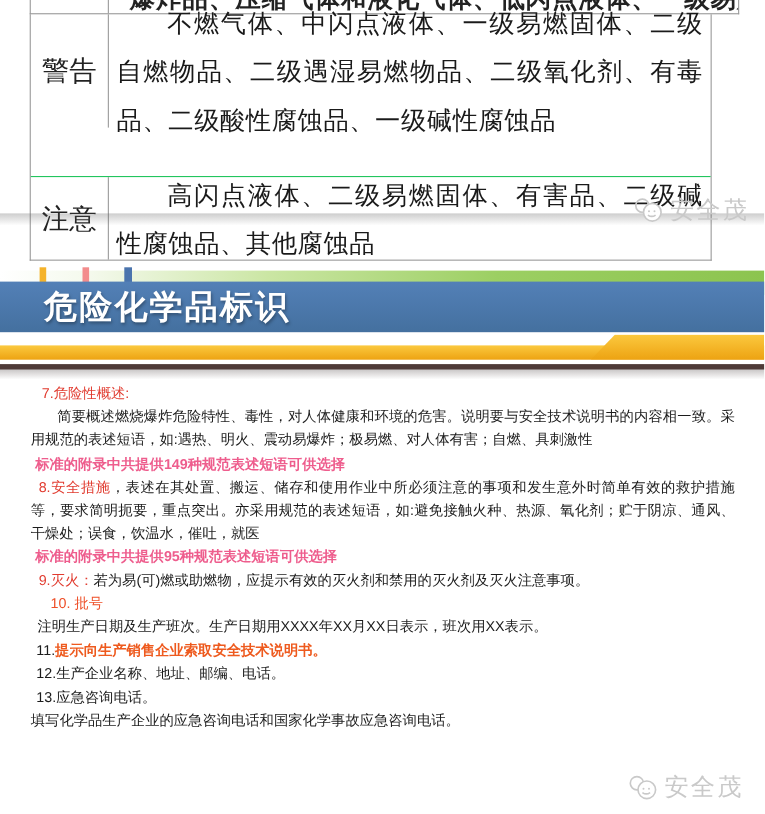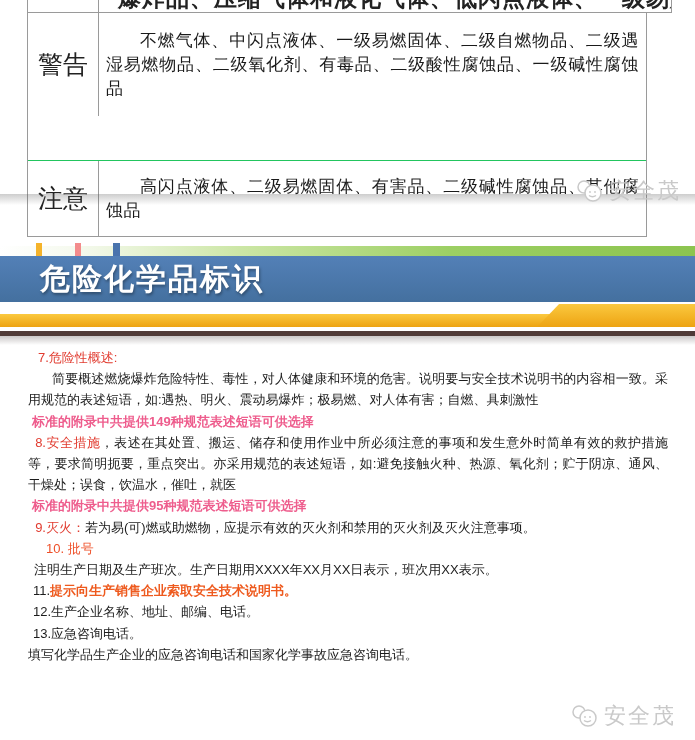--- a/index.html
+++ b/index.html
@@ -15,21 +15,21 @@
   .partial-row .clip-text { position:absolute; top:-17px; left:90px; font-size:23px; font-weight:bold;
     white-space:nowrap; color:#222; letter-spacing:1px; }
 
   .sig-table { position:absolute; left:27px; top:13px; width:620px;
     border-left:1px solid #9a9a9a; border-right:1px solid #9a9a9a; border-bottom:1px solid #9a9a9a; }
   .t-row { display:flex; }
   .t-row + .t-row { border-top:1px solid #22c55e;margin-top:44px; }
   .t-row .label-cell { width:71px; border-right:1px solid #9a9a9a; display:flex;
     align-items:center; justify-content:center; font-size:25px; color:#222; }
   .t-row .content-cell { flex:1; display:flex; align-items:center; padding:1px 7px; }
-  .t-row .content-cell p { font-size:17px; line-height:24px; text-indent:2em;
+  .t-row .content-cell p { font-size:23px; line-height:44px; text-indent:2em;
     text-align:justify; color:#1a1a1a; letter-spacing:0.5px; }
   .row-warning { height:103px; }
   .row-caution { height:76px; }
   .table-shadow { position:absolute; left:0; top:194px; width:695px; height:11px;
     background:linear-gradient(180deg, rgba(90,90,90,0.30), rgba(120,120,120,0.0)); }
 
   
   .watermark { position:absolute; display:flex; align-items:center; gap:4px;
     color:#c9c9c9; font-size:22px; letter-spacing:2px; }
   .wm-table { left:575px; top:176px; }

